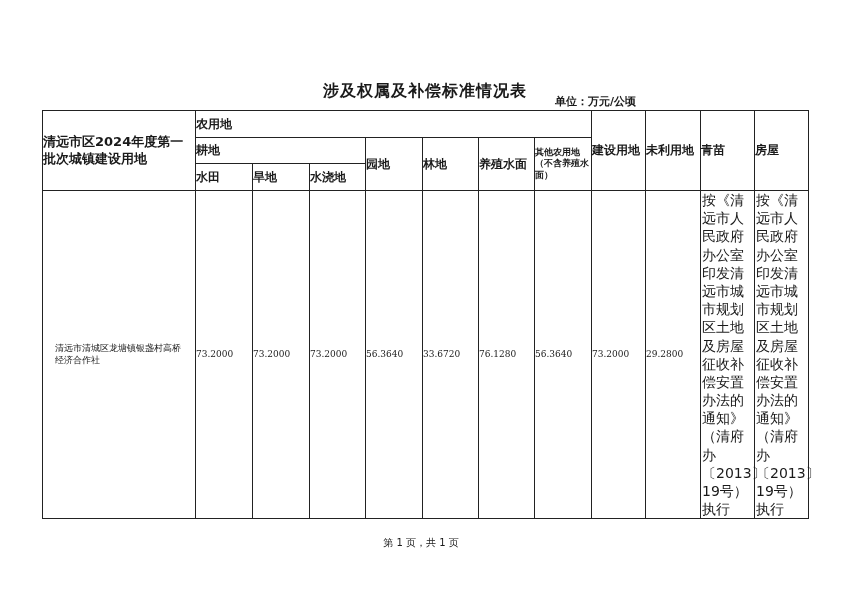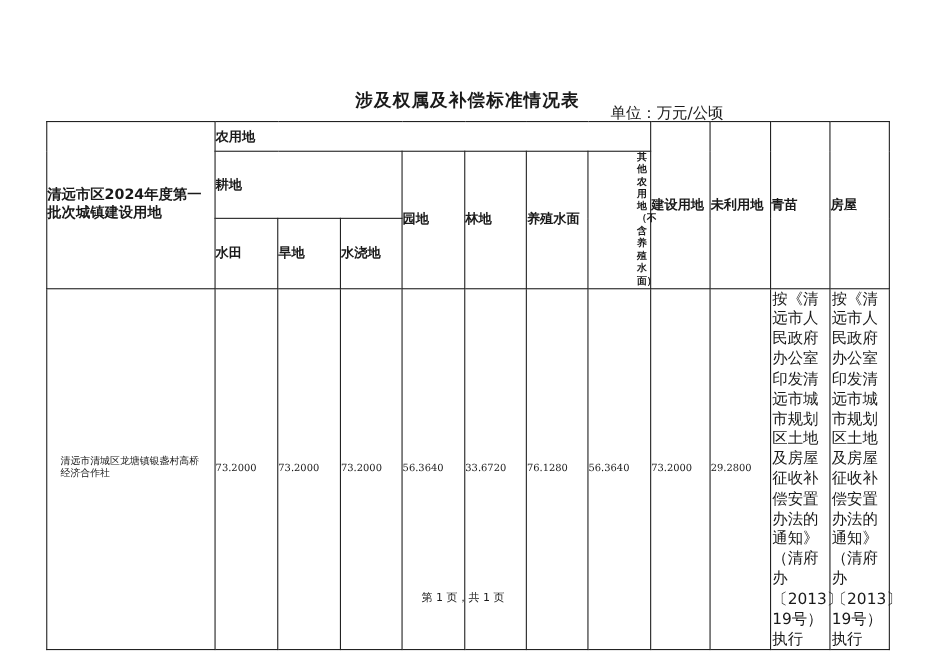--- a/index.html
+++ b/index.html
@@ -1,26 +1,26 @@
 <!DOCTYPE html>
 <html><head>
 <meta charset="utf-8">
 <style>
   html, body { margin:0; padding:0; background:#ffffff; }
   body { width:850px; height:594px; position:relative; overflow:hidden;
          font-family:"DejaVu Sans", sans-serif; color:#1a1a1a; }
   .title { position:absolute; left:0; width:850px; top:81px; text-align:center;
            font-size:16px; font-weight:bold; letter-spacing:1px; }
-  .unit { position:absolute; left:555px; top:94px; font-size:14px; font-weight:normal; }
+  .unit { position:absolute; left:555px; top:94px; font-size:11px; font-weight:bold; }
   table { position:absolute; left:42px; top:110px; border-collapse:collapse;
           table-layout:fixed; width:766px; }
   td { border:1.5px solid #222; text-align:left; vertical-align:middle;
        padding:0; font-weight:bold; line-height:1.25; }
   .h-big { font-size:12px; }
-  .h-small { font-size:9px;padding-left:44px; }
+  .h-small { font-size:9px; }
   .h-corner { font-size:13px; }
   .num { font-size:9px; font-weight:normal; font-family:"DejaVu Serif", serif; }
   .name { font-size:9px; font-weight:normal; padding:0 12px; }
   .note { font-size:14px; font-weight:normal; padding:0 1px; line-height:1.3; }
   .footer { position:absolute; left:0; width:842px; top:536px; text-align:center;
             font-size:10px; font-weight:normal; }
 </style>
 </head>
 <body>
 

